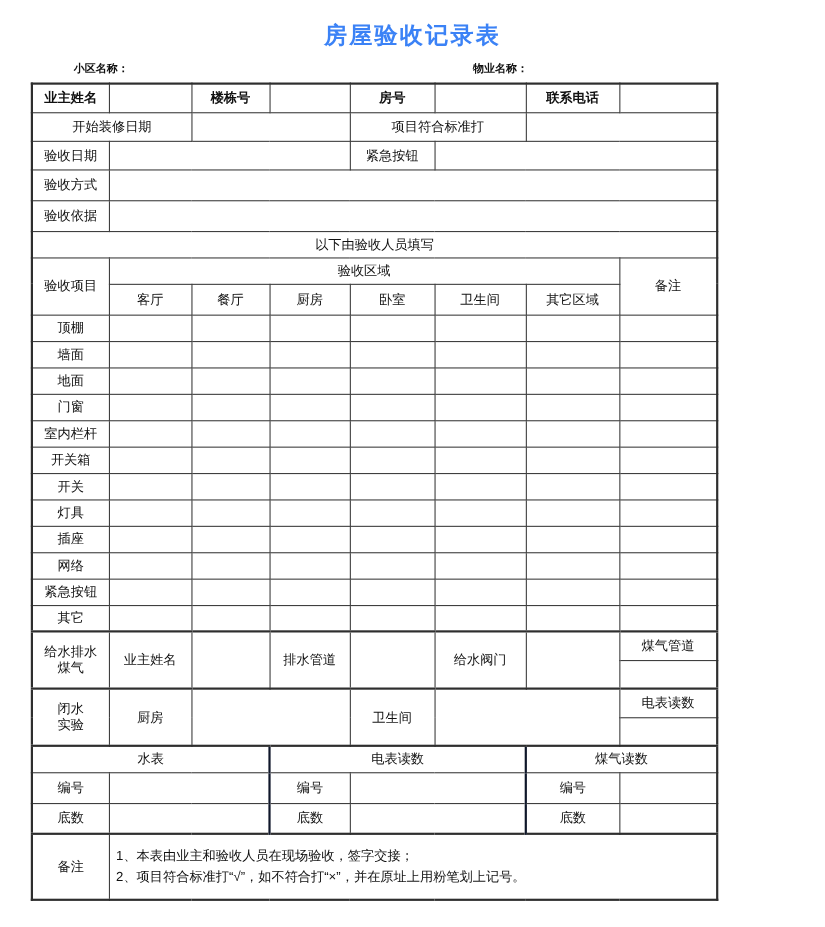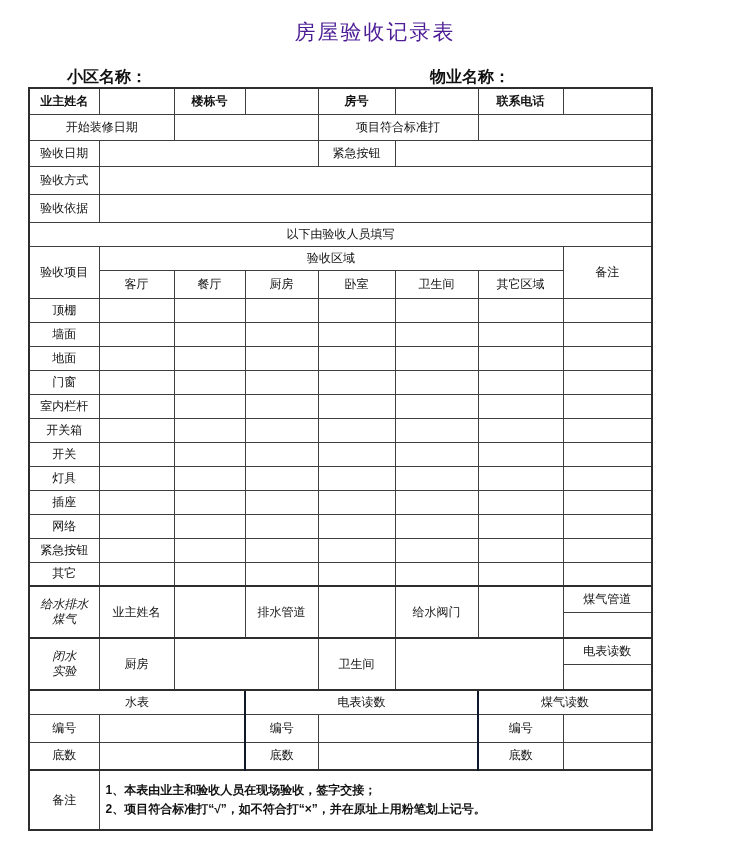--- a/index.html
+++ b/index.html
@@ -6,59 +6,58 @@
   body{
     width:750px;height:843px;
     font-family:"Liberation Sans","DejaVu Sans",sans-serif;
     color:#111;
     -webkit-font-smoothing:antialiased;
   }
   .page-title{
     margin-top:18px;
     text-align:center;
     font-size:21px;
-    font-weight:normal;
+    font-weight:bold;
     letter-spacing:2px;
-    color:#4c1d95;
+    color:#3b82f6;
   }
   .pre-table-labels{
     position:relative;
     width:623px;
-    margin:21px 0 3px 64px;
+    margin:9px 0 3px 64px;
     height:17px;
-    font-size:16px;
+    font-size:10px;
     font-weight:bold;
   }
   .pre-table-labels .label-left{position:absolute;left:3px;top:0;}
   .pre-table-labels .label-right{position:absolute;left:366px;top:0;}
   table.form{
     border-collapse:collapse;
     table-layout:fixed;
     width:623px;
     margin-left:28px;
     border:2px solid #2e2e2e;
   }
   td{
     border:1px solid #3f3f3f;
     font-size:12px;
     text-align:center;
     vertical-align:middle;
     padding:1px 2px;
     overflow:hidden;
   }
   td.bold{font-weight:bold;}
-  td.pre{white-space:pre-line;line-height:1.25;font-style:italic;}
+  td.pre{white-space:pre-line;line-height:1.25;}
   tr.thick-top td{border-top:2px solid #2e2e2e;}
   td.thick-left{border-left:2px solid #0f172a;}
   td.notes{
     text-align:left;
     padding:8px 6px;
     line-height:1.55;
     vertical-align:middle;
-    font-weight:bold;
   }
 </style>
 </head>
 <body>
 
 <div class="page-title">房屋验收记录表</div>
 
 <div class="pre-table-labels">
   <span class="label-left">小区名称：</span>
   <span class="label-right">物业名称：</span>

